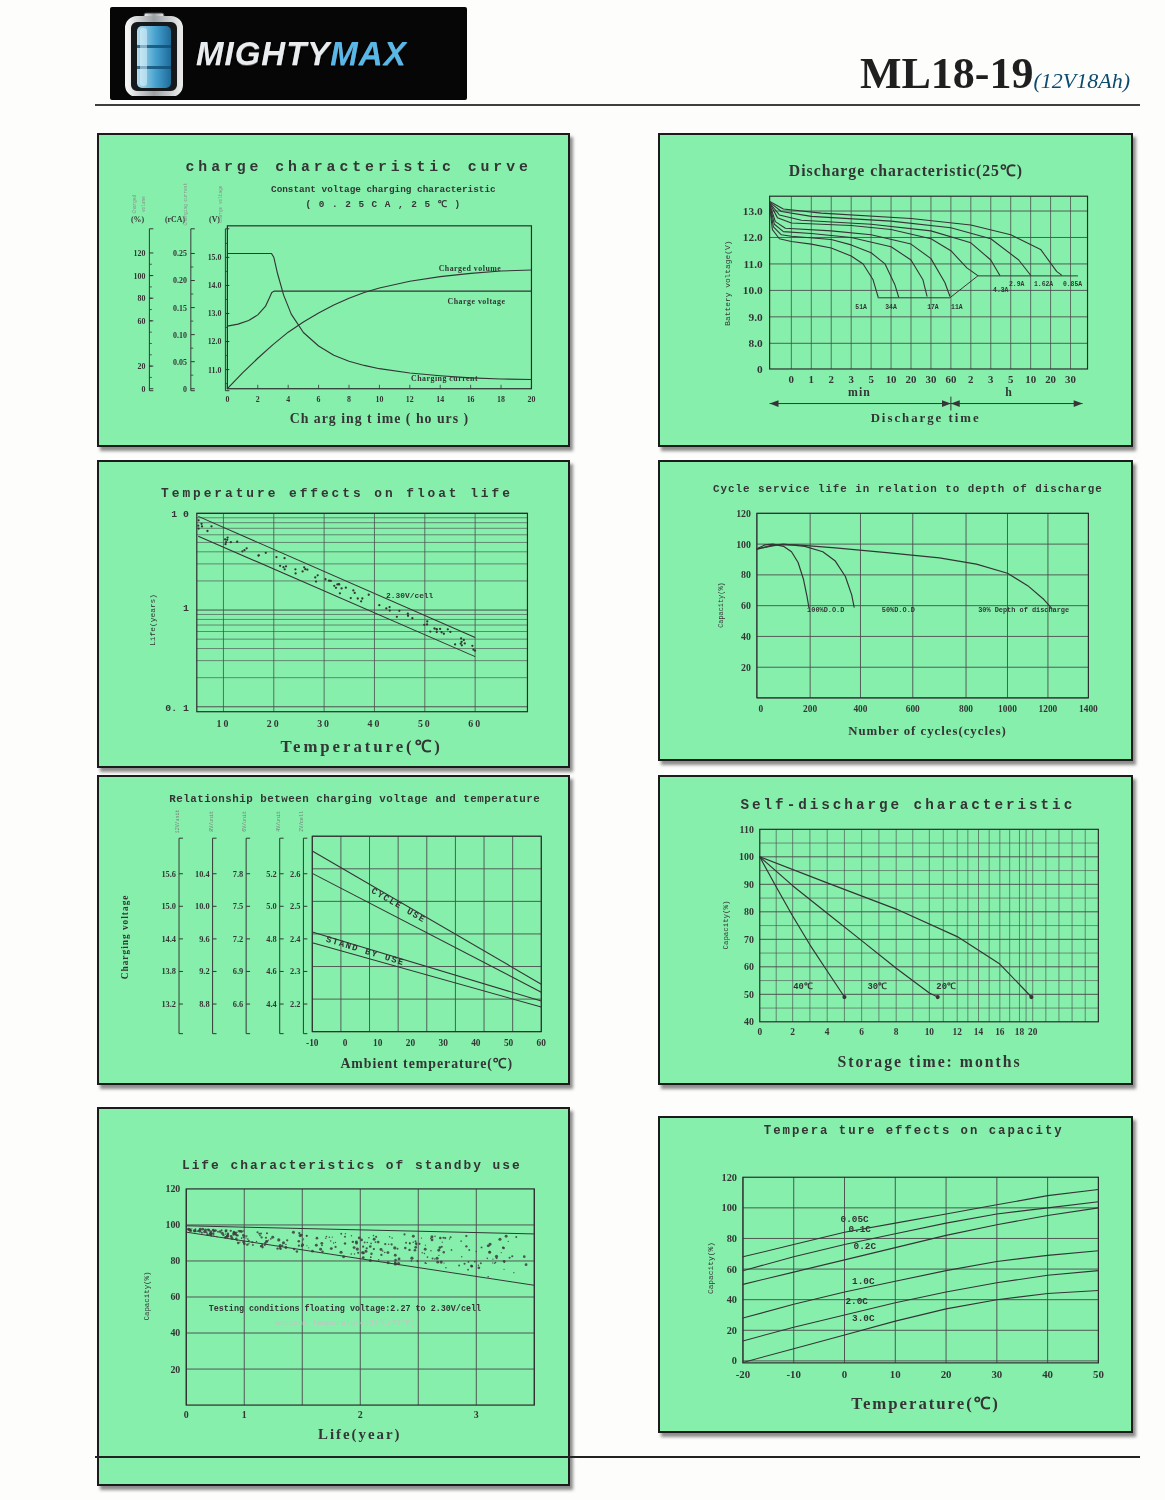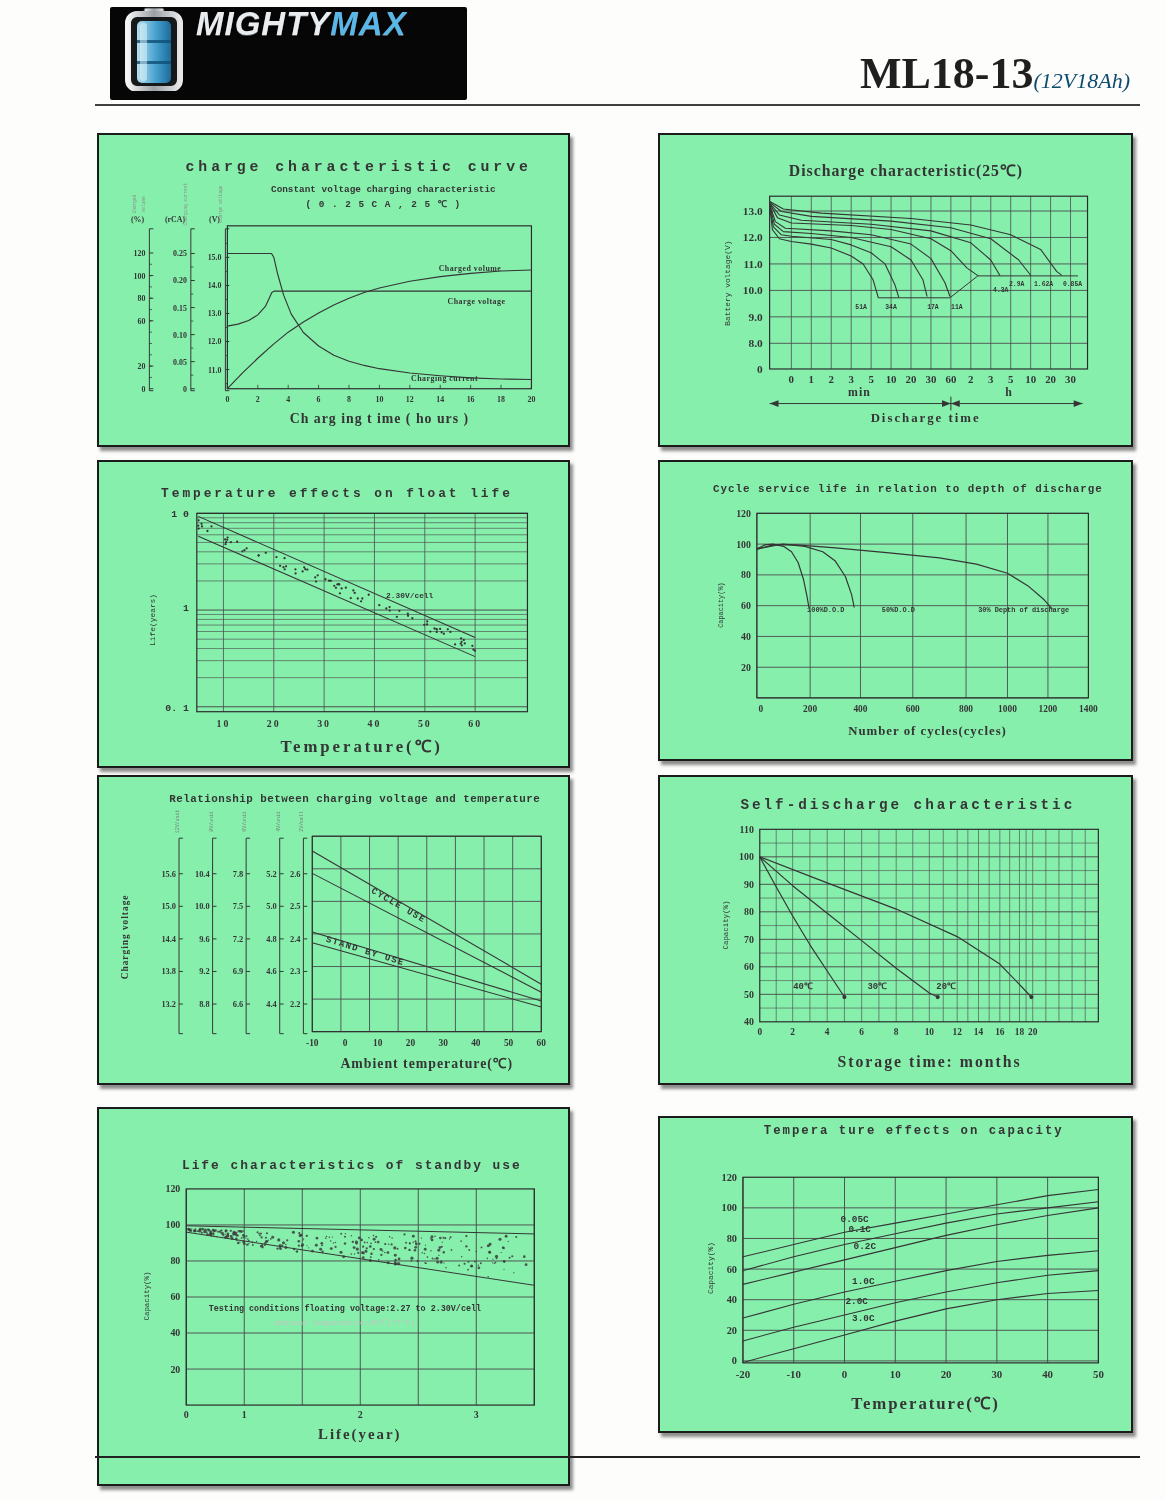--- a/index.html
+++ b/index.html
@@ -2,21 +2,21 @@
 <html><head>
 <meta charset="utf-8">
 <style>
   html,body{margin:0;padding:0;background:#ffffff;}
   #page{position:relative;width:1165px;height:1500px;background:#fdfdfc;overflow:hidden;
         font-family:"Liberation Serif",serif;color:#333;}
   .panel{position:absolute;background:#86efac;border:2px solid #1b1b1b;box-sizing:border-box;
          box-shadow:3px 4px 3px rgba(50,50,50,.55);}
   .panel svg{display:block;width:100%;height:100%;}
   #logo{position:absolute;left:110px;top:7px;width:357px;height:93px;background:#060607;
-        display:flex;align-items:flex-start;box-sizing:border-box;padding-left:8px;border-radius:2px;}
+        display:flex;align-items:center;box-sizing:border-box;padding-left:8px;border-radius:2px;}
   #logo-text{margin-left:6px;line-height:1;}
   .l1{font-family:"Liberation Sans",sans-serif;font-weight:bold;font-style:italic;
       font-size:33px;letter-spacing:1px;color:#e9edf0;
       text-shadow:0 1px 0 #555,0 2px 2px #000;}
   .l1 .max{color:#59b7e8;}
   .l2{font-family:"Liberation Sans",sans-serif;font-weight:bold;font-size:35px;
       letter-spacing:7px;color:#d7dadd;margin-top:3px;
       text-shadow:0 1px 0 #666,0 2px 2px #000;-webkit-text-stroke:1px #8a8f93;}
   #model{position:absolute;top:48px;right:35px;white-space:nowrap;}
   #model .m{font-family:"Liberation Serif",serif;font-weight:bold;font-size:44px;color:#1f1f1f;}
@@ -48,21 +48,21 @@
       <rect x="19" y="33" width="34" height="3" fill="#0e4e74" opacity="0.8"></rect>
       <rect x="19" y="54" width="34" height="3" fill="#0e4e74" opacity="0.8"></rect>
       <rect x="22" y="16" width="7" height="58" rx="3" fill="#e6f7ff" opacity="0.5"></rect>
     </svg>
     <div id="logo-text">
       <div class="l1"><span>MIGHTY</span><span class="max">MAX</span></div>
     </div>
   </div>
 
   <div id="model">
-    <span class="m">ML18-13</span><span class="spec">(12V18Ah)</span>
+    <span class="m">ML18-19</span><span class="spec">(12V18Ah)</span>
   </div>
 
   <div class="rule" style="left:95px;top:104px;width:1045px;height:2px"></div>
 
   <div class="panel" style="left:97px;top:133px;width:473px;height:314px">
     <svg viewBox="0 0 473 314">
         <text x="262" y="36" font-size="15" font-family="&quot;Liberation Mono&quot;,monospace" text-anchor="middle" fill="#353535" font-weight="bold" letter-spacing="4">charge characteristic curve</text>
         <text x="287" y="58" font-size="9.5" font-family="&quot;Liberation Mono&quot;,monospace" text-anchor="middle" fill="#353535" font-weight="bold">Constant voltage charging characteristic</text>
         <text x="287" y="73" font-size="9.5" font-family="&quot;Liberation Mono&quot;,monospace" text-anchor="middle" fill="#353535" font-weight="bold" letter-spacing="1">( 0 . 2 5 C A , 2 5 ℃ )</text>
         <text x="283" y="292" font-size="14" font-family="&quot;Liberation Serif&quot;,serif" text-anchor="middle" fill="#353535" font-weight="bold" letter-spacing="1">Ch arg ing t ime ( ho urs )</text>

